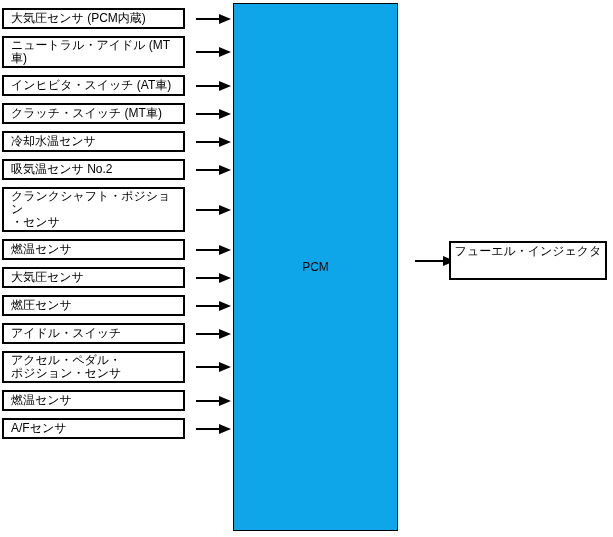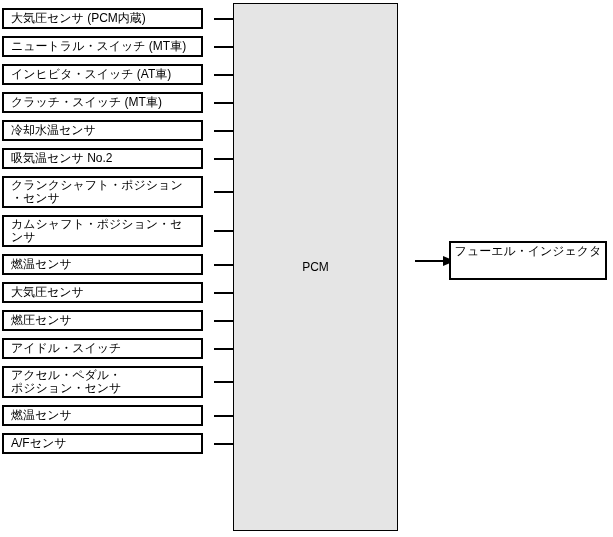--- a/index.html
+++ b/index.html
@@ -23,21 +23,21 @@
     left: 2px;
     top: 8px;
   }
   .input-row {
     display: flex;
     align-items: center;
     margin-bottom: 7px;
   }
   .input-box {
     box-sizing: border-box;
-    width: 201px;
+    width: 183px;
     min-height: 21px;
     border: 2px solid #000000;
     background: #ffffff;
     display: flex;
     align-items: center;
     padding: 1px 7px;
     line-height: 13px;
     white-space: pre-line;
   }
   
@@ -62,21 +62,21 @@
   }
   
   .pcm-box {
     position: absolute;
     left: 233px;
     top: 3px;
     width: 165px;
     height: 528px;
     box-sizing: border-box;
     border: 1.5px solid #000000;
-    background: #e5e5e5;
+    background: #0ea5e9;
     display: flex;
     align-items: center;
     justify-content: center;
   }
   
   .output-arrow {
     position: absolute;
     left: 404px;
     top: 256px;
     width: 40px;
@@ -108,21 +108,21 @@
         <span>大気圧センサ (PCM内蔵)</span>
       </div>
       <div class="arrow">
         <div class="arrow-line"></div>
         <div class="arrow-head"></div>
       </div>
     </div>
 
     <div class="input-row">
       <div class="input-box">
-        <span>ニュートラル・スイッチ (MT車)</span>
+        <span>ニュートラル・アイドル (MT車)</span>
       </div>
       <div class="arrow">
         <div class="arrow-line"></div>
         <div class="arrow-head"></div>
       </div>
     </div>
 
     <div class="input-row">
       <div class="input-box">
         <span>インヒビタ・スイッチ (AT車)</span>
@@ -167,29 +167,20 @@
       <div class="input-box">
         <span>クランクシャフト・ポジション
 ・センサ</span>
       </div>
       <div class="arrow">
         <div class="arrow-line"></div>
         <div class="arrow-head"></div>
       </div>
     </div>
 
-    <div class="input-row">
-      <div class="input-box">
-        <span>カムシャフト・ポジション・センサ</span>
-      </div>
-      <div class="arrow">
-        <div class="arrow-line"></div>
-        <div class="arrow-head"></div>
-      </div>
-    </div>
 
     <div class="input-row">
       <div class="input-box">
         <span>燃温センサ</span>
       </div>
       <div class="arrow">
         <div class="arrow-line"></div>
         <div class="arrow-head"></div>
       </div>
     </div>

